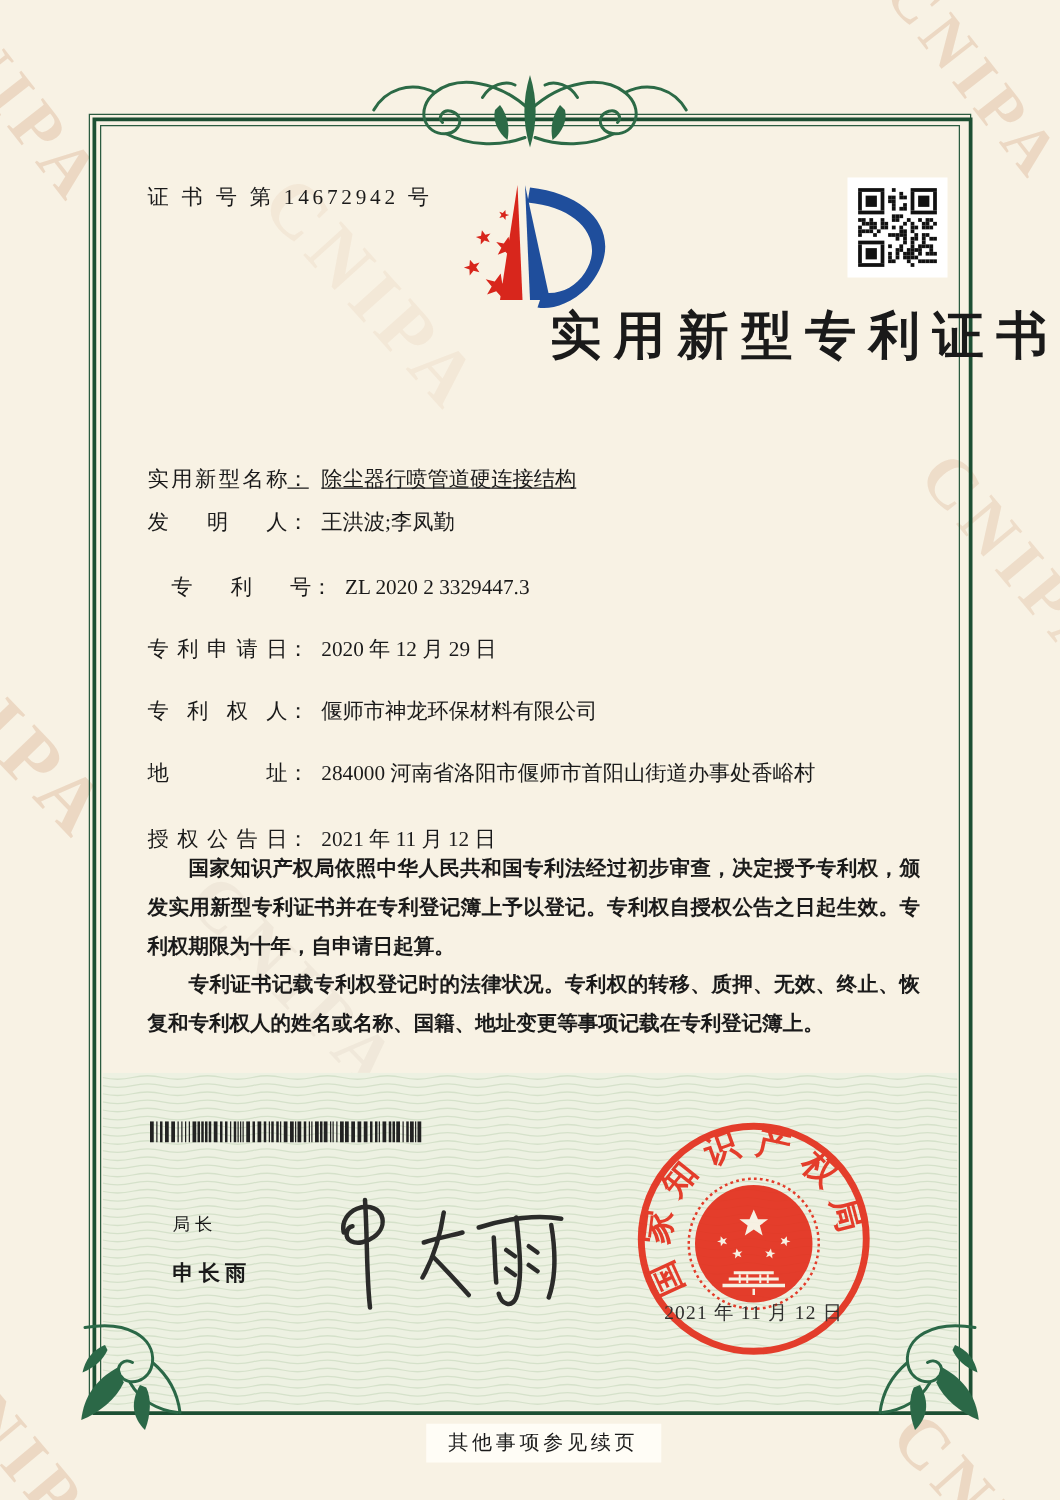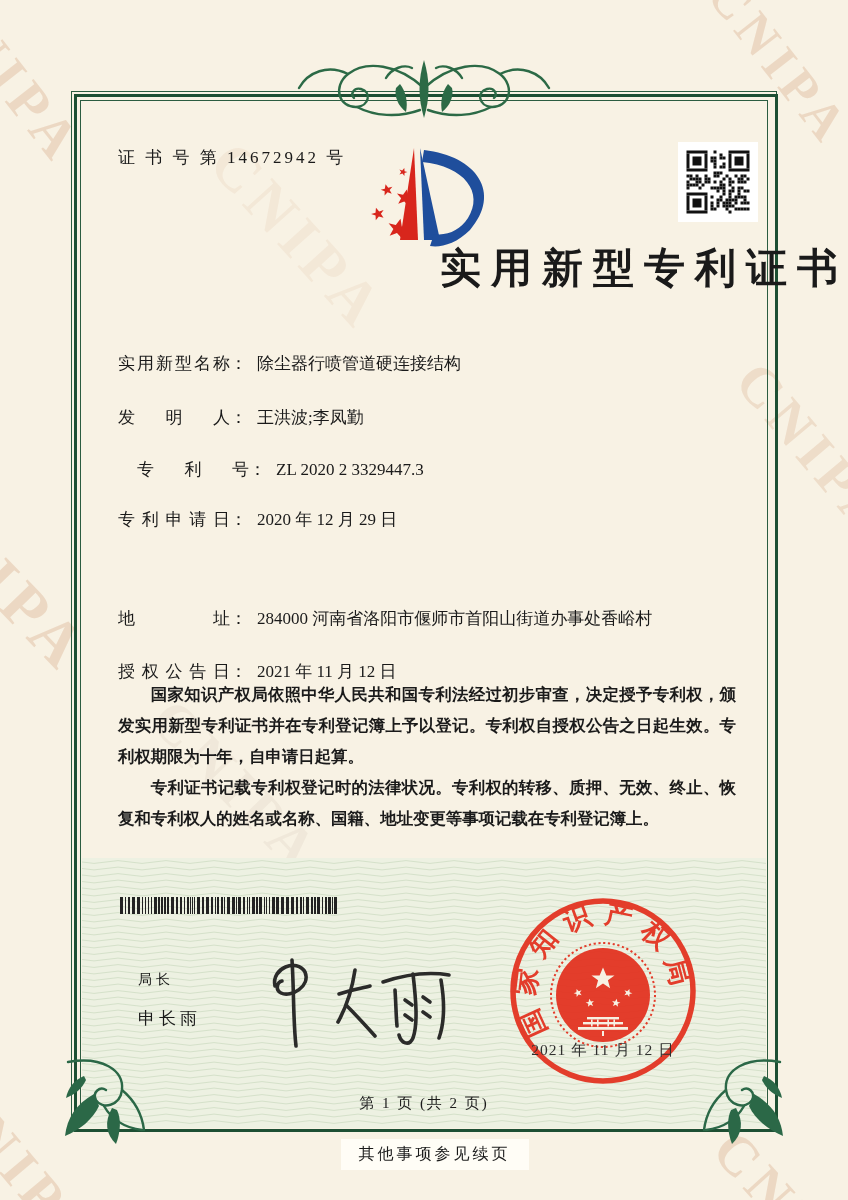--- a/index.html
+++ b/index.html
@@ -18,21 +18,21 @@
   .content{position:absolute;z-index:10;}
   #cert-no{left:118px;top:146px;font-size:17px;letter-spacing:3px;}
   #title{left:0;right:0;top:241px;text-align:right;font-size:41px;font-weight:700;letter-spacing:10px;}
   .row{position:absolute;left:118px;font-size:17px;white-space:nowrap;z-index:10;}
   .lbl{display:inline-block;width:112px;text-align:justify;text-align-last:justify;}
   .val{margin-left:10px;}
   .pair2{position:absolute;left:455px;top:0;}
   #paras{left:118px;top:679px;width:618px;font-size:16.4px;line-height:31px;font-weight:bold;}
   .para{margin:0;text-indent:2em;text-align:justify;}
   #sig-title{left:138px;top:971px;font-size:14px;letter-spacing:4px;}
-  #sig-name{left:138px;top:1007px;font-size:17px;letter-spacing:4px;}
+  #sig-name{left:138px;top:1007px;font-size:17px;letter-spacing:4px;font-weight:bold;}
   #page-info{left:0;right:0;top:1094px;text-align:center;font-size:15px;letter-spacing:2px;}
   #note-box{left:0;right:0;top:1139px;text-align:center;margin-left:21px;}
   #note-box span{display:inline-block;background:#fffdf6;padding:5px 18px;font-size:16px;letter-spacing:3px;}
   svg{display:block;}
 </style>
 </head>
 <body>
 
 <div id="page">
 
@@ -291,31 +291,34 @@
         <rect x="59.5" y="65.5" width="3" height="3" fill="#111"></rect>
         <rect x="62.5" y="65.5" width="3" height="3" fill="#111"></rect>
         <rect x="65.5" y="65.5" width="3" height="3" fill="#111"></rect>
         <rect x="68.5" y="65.5" width="3" height="3" fill="#111"></rect>
         <rect x="50.5" y="68.5" width="3" height="3" fill="#111"></rect>
       </svg>
   </div>
 
   <div class="content" id="title">实用新型专利证书</div>
 
-  <div class="row" style="top:352px;">
+  <div class="row" style="top:372px;text-decoration:underline;">
     <span class="lbl">实用新型名称</span><span>：</span><span class="val">除尘器行喷管道硬连接结构</span>
   </div>
   <div class="row" style="top:406px;">
     <span class="lbl">发明人</span><span>：</span><span class="val">王洪波;李凤勤</span>
   </div>
   <div class="row" style="top:458px;margin-left:19px;">
     <span class="lbl">专利号</span><span>：</span><span class="val">ZL 2020 2 3329447.3</span>
   </div>
   <div class="row" style="top:508px;">
     <span class="lbl">专利申请日</span><span>：</span><span class="val">2020 年 12 月 29 日</span>
+  </div>
+  <div class="row" style="top:557px;">
+    <span class="lbl">专利权人</span><span>：</span><span class="val">偃师市神龙环保材料有限公司</span>
   </div>
   <div class="row" style="top:607px;">
     <span class="lbl">地址</span><span>：</span><span class="val">284000 河南省洛阳市偃师市首阳山街道办事处香峪村</span>
   </div>
   <div class="row" style="top:660px;">
     <span class="lbl">授权公告日</span><span>：</span><span class="val">2021 年 11 月 12 日</span>
   </div>
 
   <div class="content" id="paras">
     <p class="para">国家知识产权局依照中华人民共和国专利法经过初步审查，决定授予专利权，颁发实用新型专利证书并在专利登记簿上予以登记。专利权自授权公告之日起生效。专利权期限为十年，自申请日起算。</p>
@@ -432,18 +435,17 @@
           <rect x="-1" y="36" width="2" height="5"></rect>
         </g>
       </g>
       <defs>
         <path id="sstar" d="M0,-10 L2.94,-3.09 L10,-3.09 L4.26,1.18 L6.18,8.09 L0,4 L-6.18,8.09 L-4.26,1.18 L-10,-3.09 L-2.94,-3.09 Z"></path>
       </defs>
       <text id="seal-date" x="0" y="64" text-anchor="middle" font-family="Liberation Serif,serif" font-size="15.5" fill="#222222" letter-spacing="1">2021 年 11 月 12 日</text>
     </g>
   </svg>
 
-  <div class="content" id="page-info">第 1 页 (共 2 页)</div>
   <div class="content" id="note-box">
     <span>其他事项参见续页</span>
   </div>
 
 </div>
 
 </body></html>

